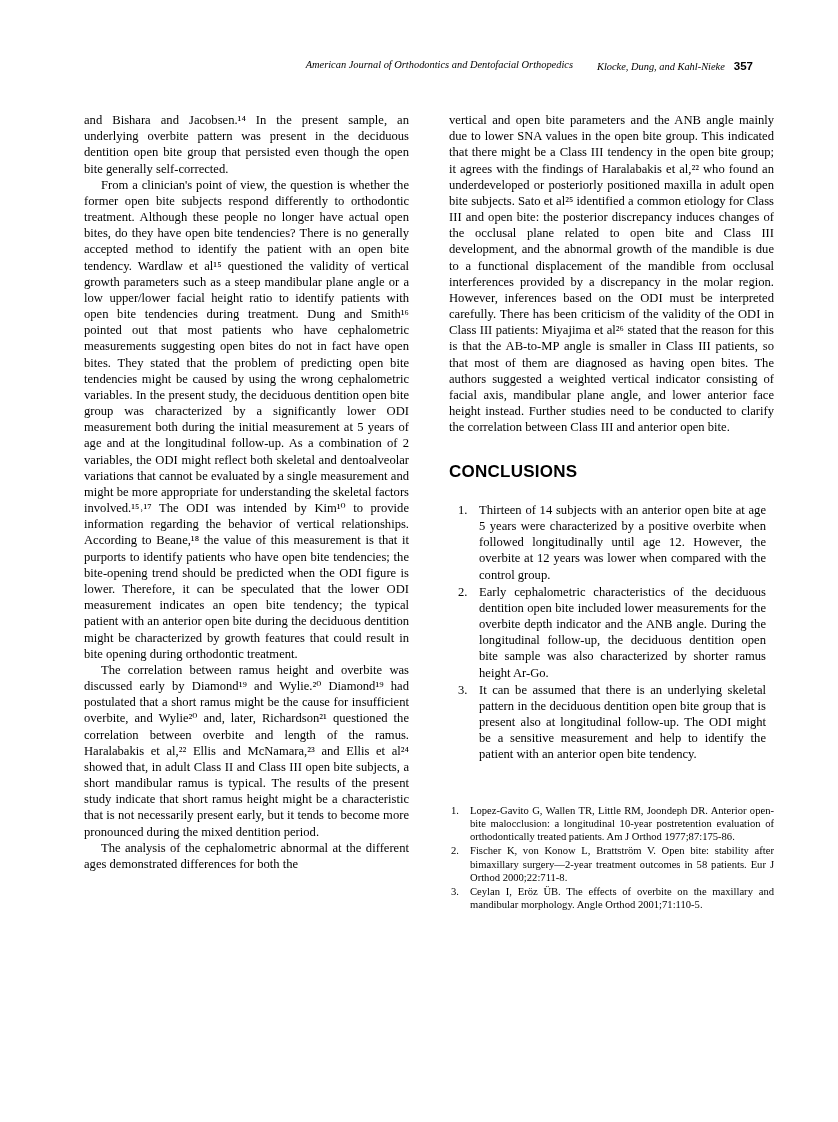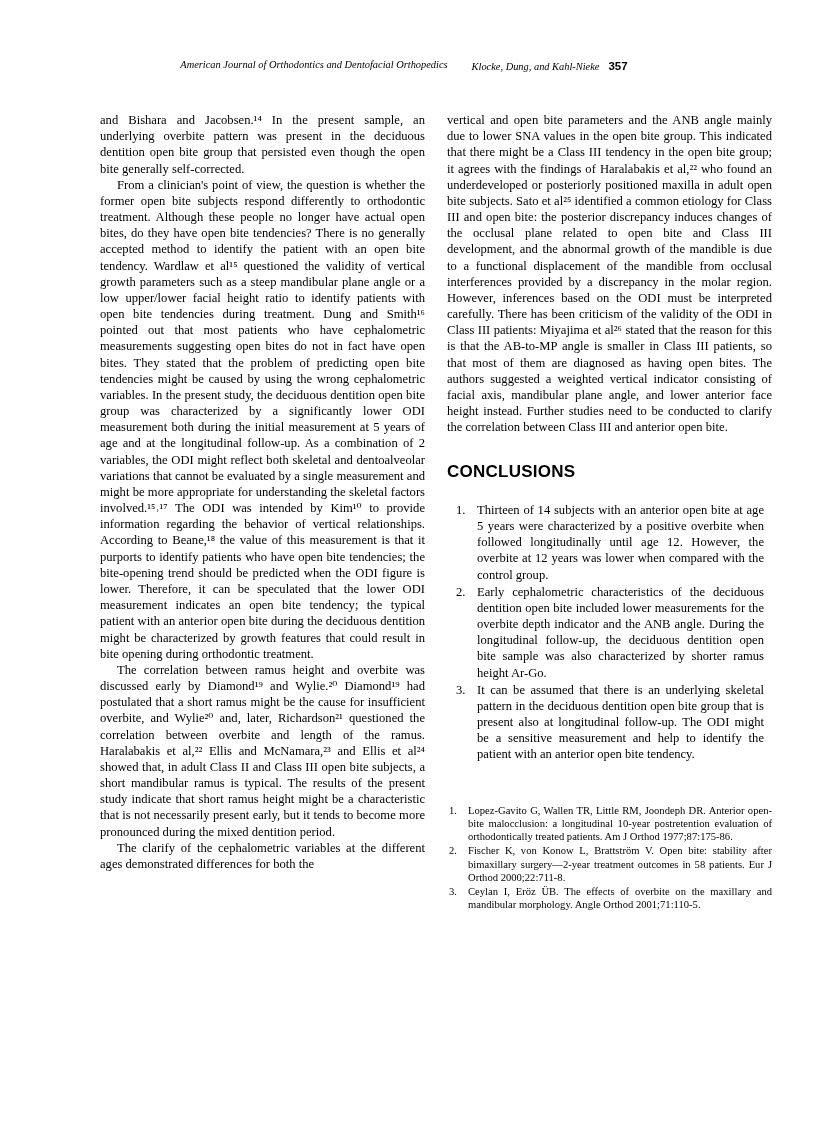--- a/index.html
+++ b/index.html
@@ -20,25 +20,25 @@
     position: absolute;
     left: 0; top: 0;
     width: 838px;
     height: 1122px;
     background: #ffffff;
   }
 
   
   .running-head {
     position: absolute;
-    left: 68px;
+    left: 81px;
     top: 58px;
     width: 672px;
     display: flex;
-    justify-content: center;
+    justify-content: flex-end;
     align-items: flex-start;
     font-style: italic;
     font-size: 10.4px;
     line-height: 1.42;
     gap: 24px;
   }
   .rh-left { text-align: left; }
   .rh-right {
     text-align: right;
     display: flex;
@@ -49,26 +49,26 @@
   .rh-pageno {
     font-style: normal;
     font-weight: bold;
     font-size: 11.5px;
     font-family: "Liberation Sans", "DejaVu Sans", sans-serif;
   }
 
   
   .columns {
     position: absolute;
-    left: 100px;
+    left: 84px;
     top: 112px;
     width: 672px;
     height: 945px;
     display: flex;
-    gap: 22px;
+    gap: 40px;
   }
   .col {
     width: 325px;
     flex: 0 0 325px;
   }
 
   p.body-par {
     margin: 0;
     font-size: 12.6px;
     line-height: 1.285;
@@ -155,21 +155,21 @@
       <span class="rh-pageno">357</span>
     </div>
   </div>
 
   <div class="columns">
 
     <div class="col">
       <p class="body-par no-indent">and Bishara and Jacobsen.¹⁴ In the present sample, an underlying overbite pattern was present in the deciduous dentition open bite group that persisted even though the open bite generally self-corrected.</p>
       <p class="body-par">From a clinician's point of view, the question is whether the former open bite subjects respond differently to orthodontic treatment. Although these people no longer have actual open bites, do they have open bite tendencies? There is no generally accepted method to identify the patient with an open bite tendency. Wardlaw et al¹⁵ questioned the validity of vertical growth parameters such as a steep mandibular plane angle or a low upper/lower facial height ratio to identify patients with open bite tendencies during treatment. Dung and Smith¹⁶ pointed out that most patients who have cephalometric measurements suggesting open bites do not in fact have open bites. They stated that the problem of predicting open bite tendencies might be caused by using the wrong cephalometric variables. In the present study, the deciduous dentition open bite group was characterized by a significantly lower ODI measurement both during the initial measurement at 5 years of age and at the longitudinal follow-up. As a combination of 2 variables, the ODI might reflect both skeletal and dentoalveolar variations that cannot be evaluated by a single measurement and might be more appropriate for understanding the skeletal factors involved.¹⁵˒¹⁷ The ODI was intended by Kim¹⁰ to provide information regarding the behavior of vertical relationships. According to Beane,¹⁸ the value of this measurement is that it purports to identify patients who have open bite tendencies; the bite-opening trend should be predicted when the ODI figure is lower. Therefore, it can be speculated that the lower ODI measurement indicates an open bite tendency; the typical patient with an anterior open bite during the deciduous dentition might be characterized by growth features that could result in bite opening during orthodontic treatment.</p>
       <p class="body-par">The correlation between ramus height and overbite was discussed early by Diamond¹⁹ and Wylie.²⁰ Diamond¹⁹ had postulated that a short ramus might be the cause for insufficient overbite, and Wylie²⁰ and, later, Richardson²¹ questioned the correlation between overbite and length of the ramus. Haralabakis et al,²² Ellis and McNamara,²³ and Ellis et al²⁴ showed that, in adult Class II and Class III open bite subjects, a short mandibular ramus is typical. The results of the present study indicate that short ramus height might be a characteristic that is not necessarily present early, but it tends to become more pronounced during the mixed dentition period.</p>
-      <p class="body-par">The clarify of the cephalometric variables at the different ages demonstrated differences for both the</p>
+      <p class="body-par">The analysis of the cephalometric abnormal at the different ages demonstrated differences for both the</p>
     </div>
 
     <div class="col">
       <p class="body-par no-indent">vertical and open bite parameters and the ANB angle mainly due to lower SNA values in the open bite group. This indicated that there might be a Class III tendency in the open bite group; it agrees with the findings of Haralabakis et al,²² who found an underdeveloped or posteriorly positioned maxilla in adult open bite subjects. Sato et al²⁵ identified a common etiology for Class III and open bite: the posterior discrepancy induces changes of the occlusal plane related to open bite and Class III development, and the abnormal growth of the mandible is due to a functional displacement of the mandible from occlusal interferences provided by a discrepancy in the molar region. However, inferences based on the ODI must be interpreted carefully. There has been criticism of the validity of the ODI in Class III patients: Miyajima et al²⁶ stated that the reason for this is that the AB-to-MP angle is smaller in Class III patients, so that most of them are diagnosed as having open bites. The authors suggested a weighted vertical indicator consisting of facial axis, mandibular plane angle, and lower anterior face height instead. Further studies need to be conducted to clarify the correlation between Class III and anterior open bite.</p>
 
       <div class="gap-before-conclusions"></div>
       <h2 class="sec-head">CONCLUSIONS</h2>
       <div class="gap-after-conclusions"></div>
 
       <ol class="conclusions">

